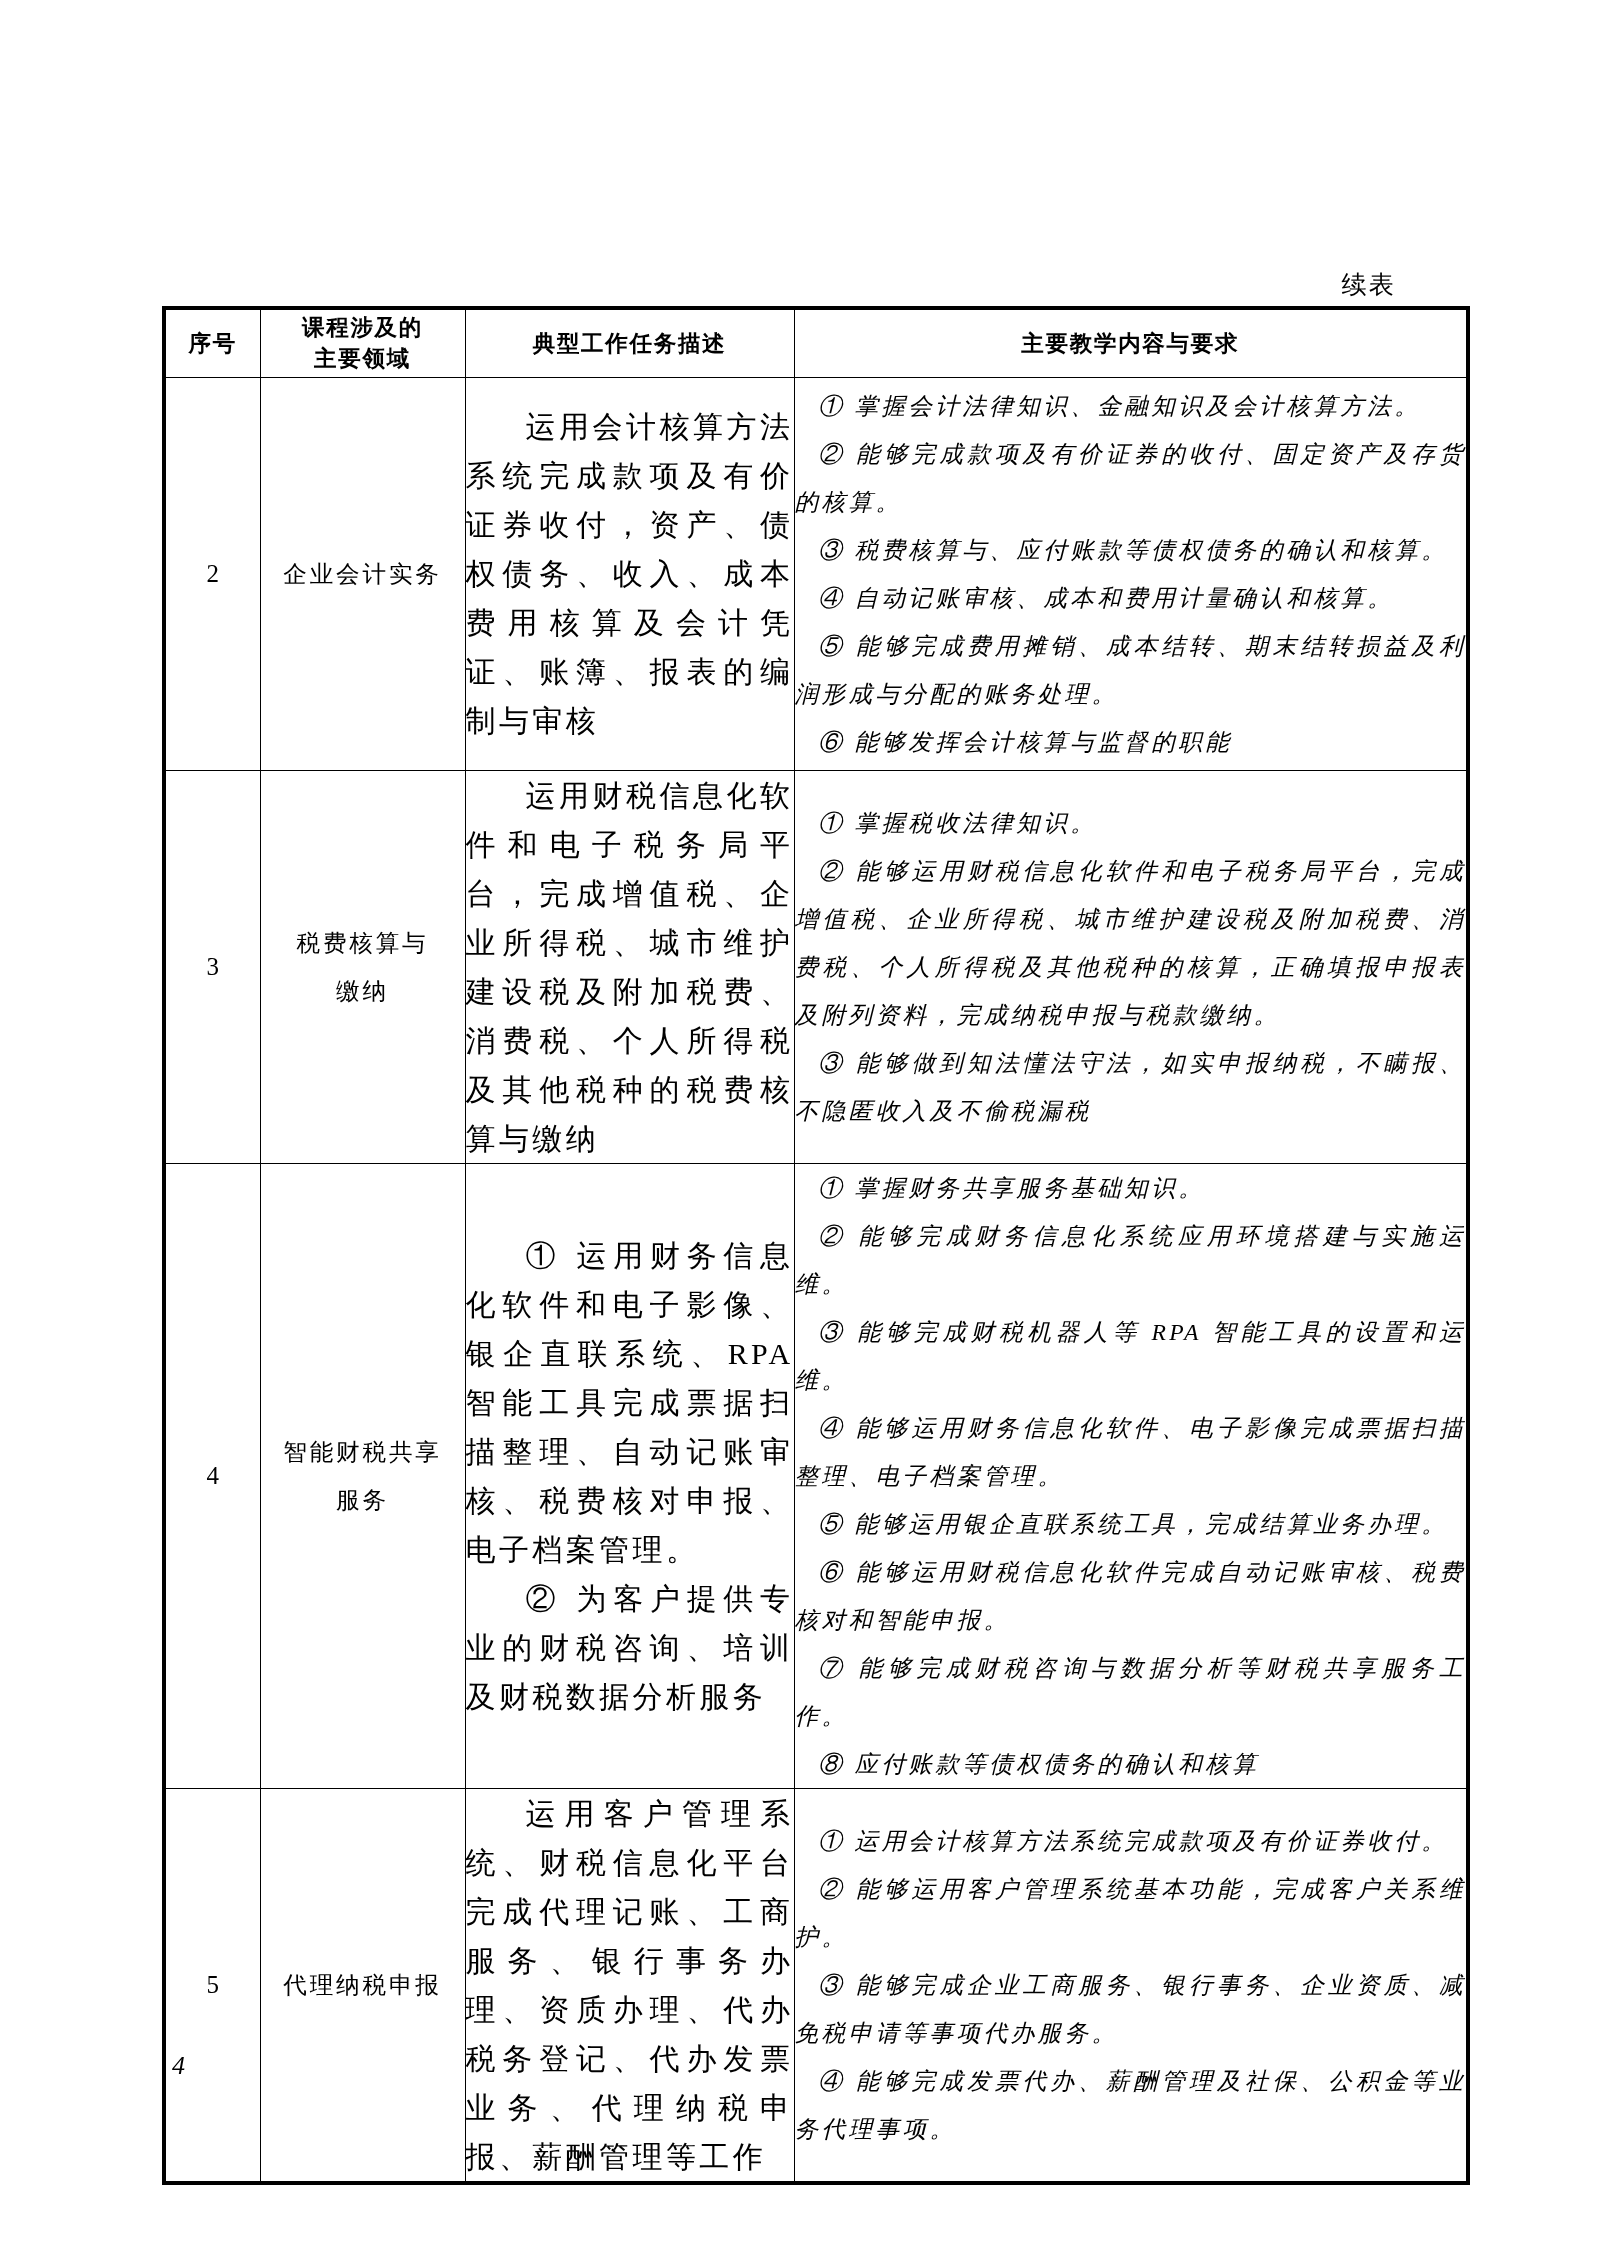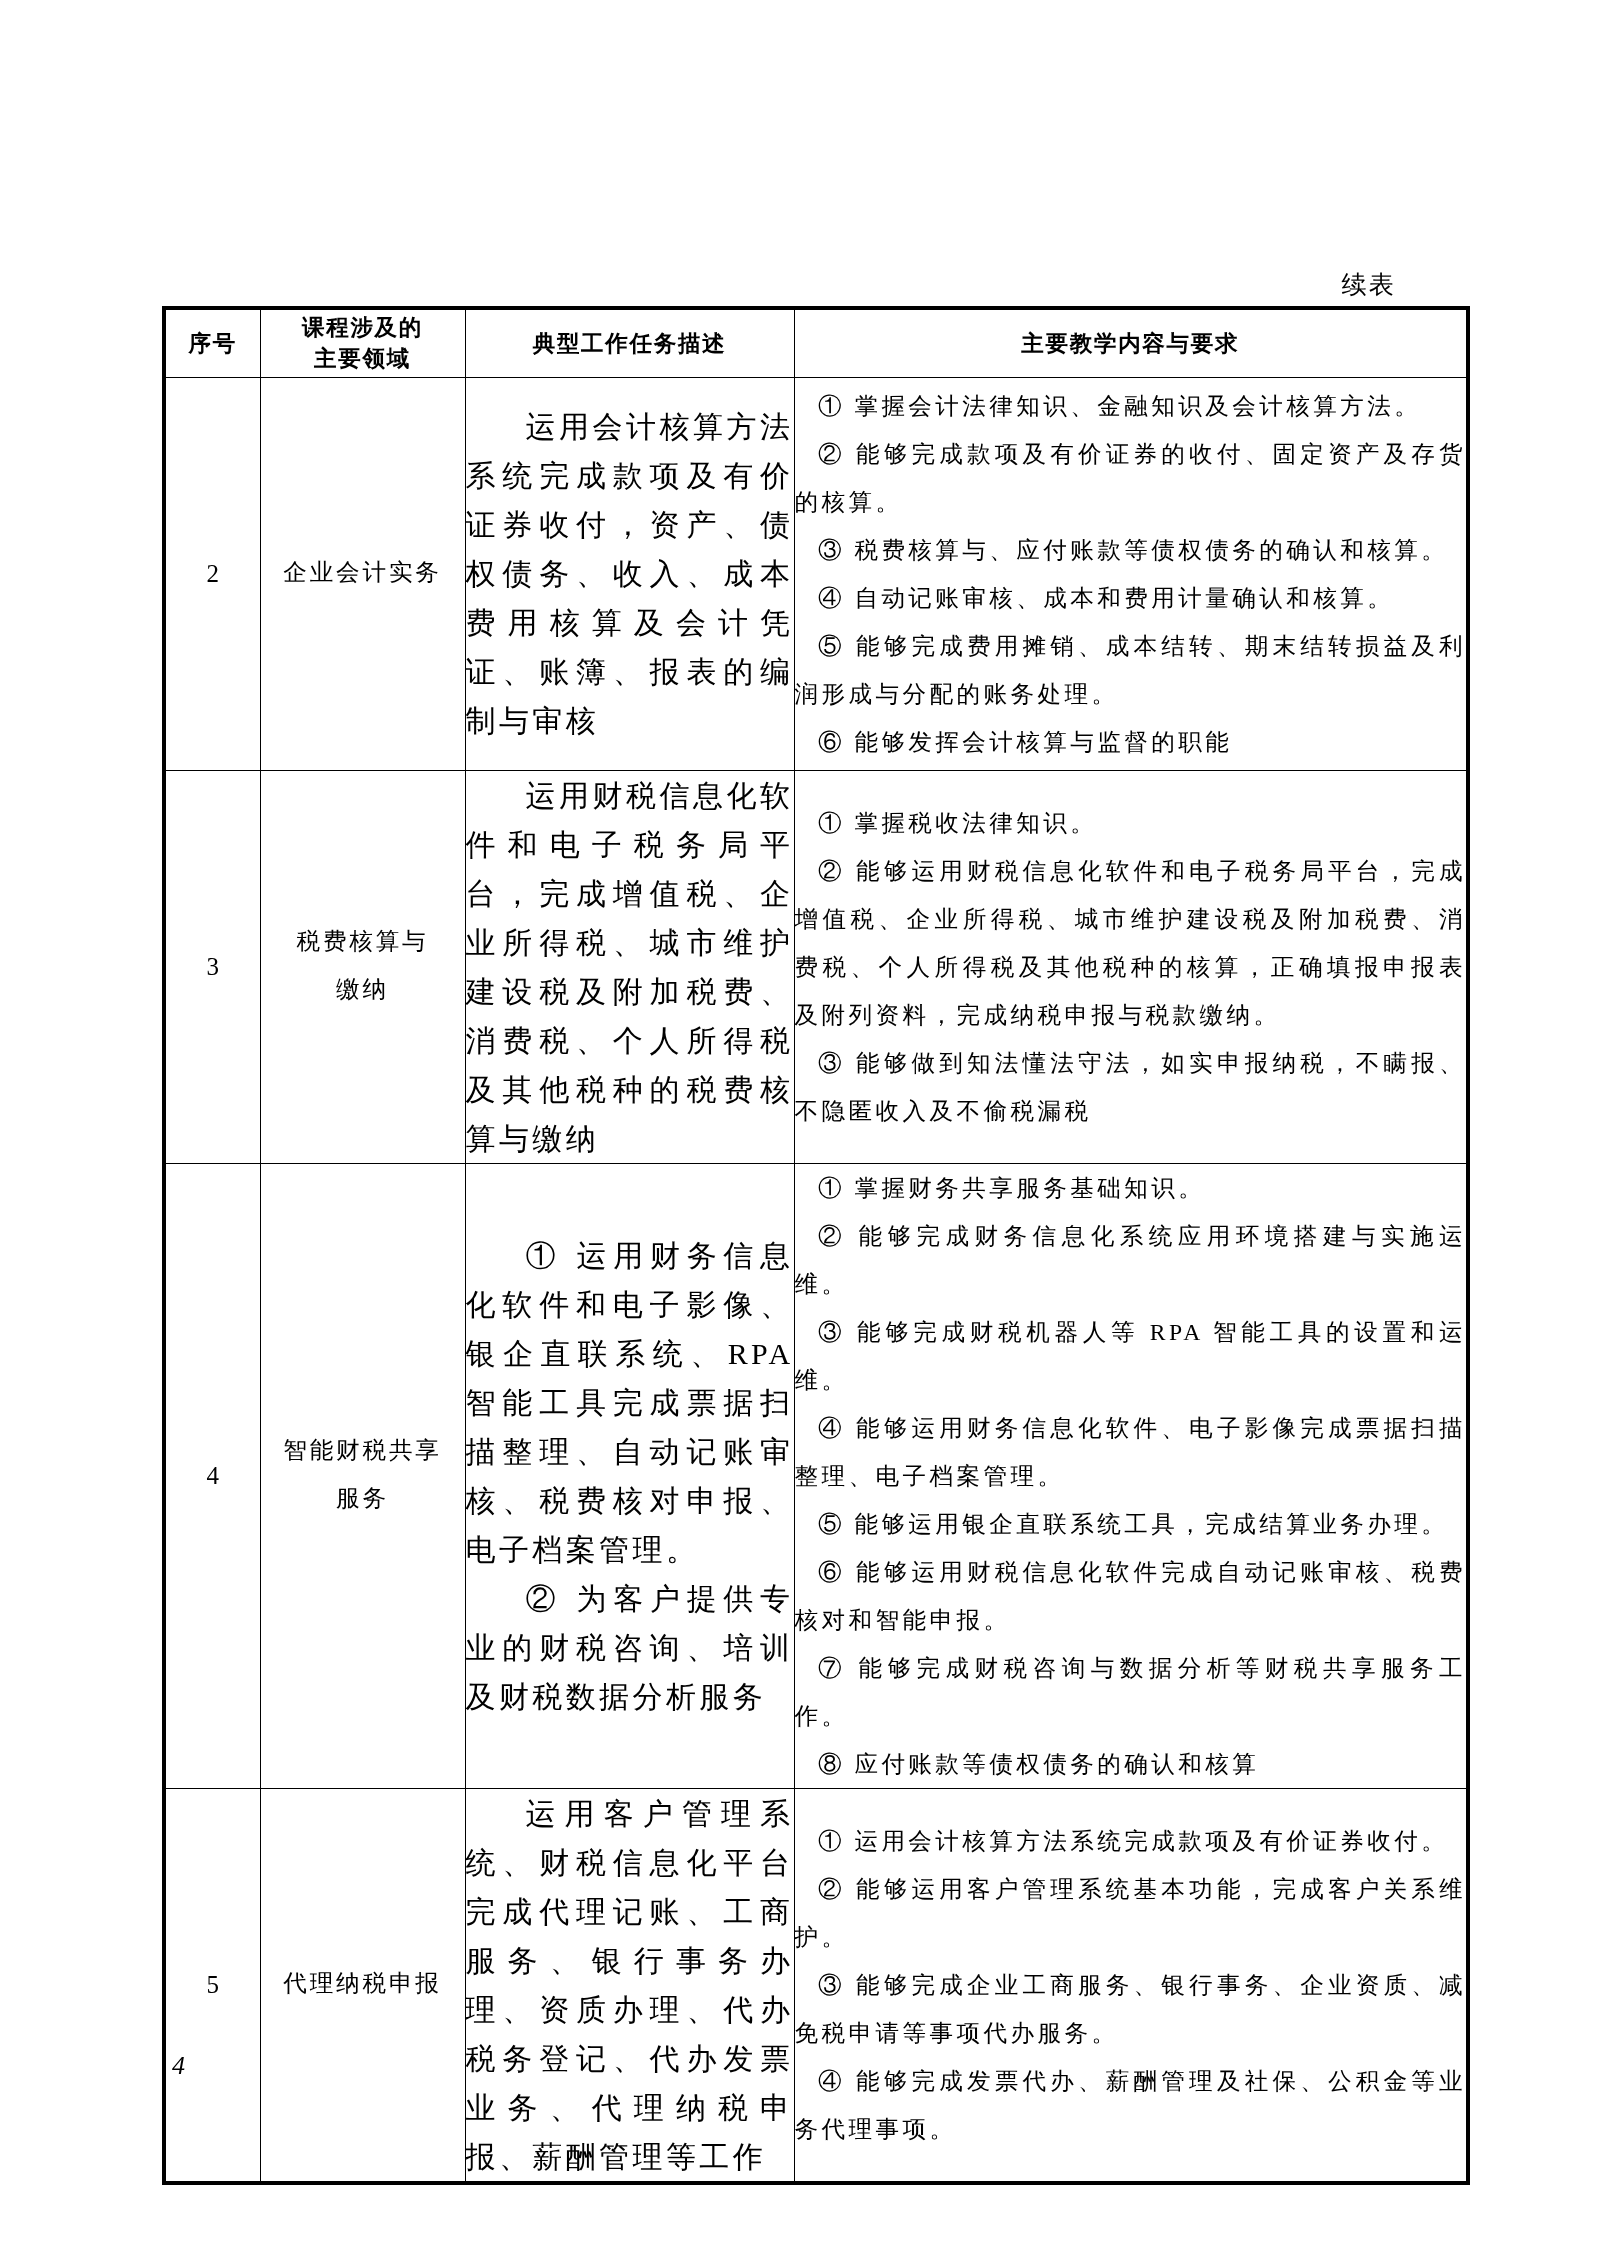--- a/index.html
+++ b/index.html
@@ -53,21 +53,20 @@
     text-align: center;
     font-size: 25px;
     letter-spacing: 0;
   }
   td.c-area {
     text-align: center;
     font-size: 23.6px;
     line-height: 48px;
     letter-spacing: 2.8px;
     white-space: pre-line;
-    font-family: Liberation Mono, monospace;
   }
   td.c-task {
     font-size: 30px;
     line-height: 49px;
     text-align: justify;
     text-justify: inter-character;
     letter-spacing: 3.4px;
     padding: 5.6px 19px;
   }
   td.c-task p {
@@ -78,20 +77,21 @@
     font-size: 23.6px;
     line-height: 48px;
     text-align: justify;
     text-justify: inter-character;
     letter-spacing: 3.4px;
     padding: 5.6px 14.6px;
   }
   td.c-req p {
     margin: 0;
     text-indent: 1em;
+    font-style: italic;
   }
   .page-number {
     position: absolute;
     left: 172px;
     top: 2051px;
     font-size: 26px;
     font-style: italic;
   }
 </style>
 </head>

